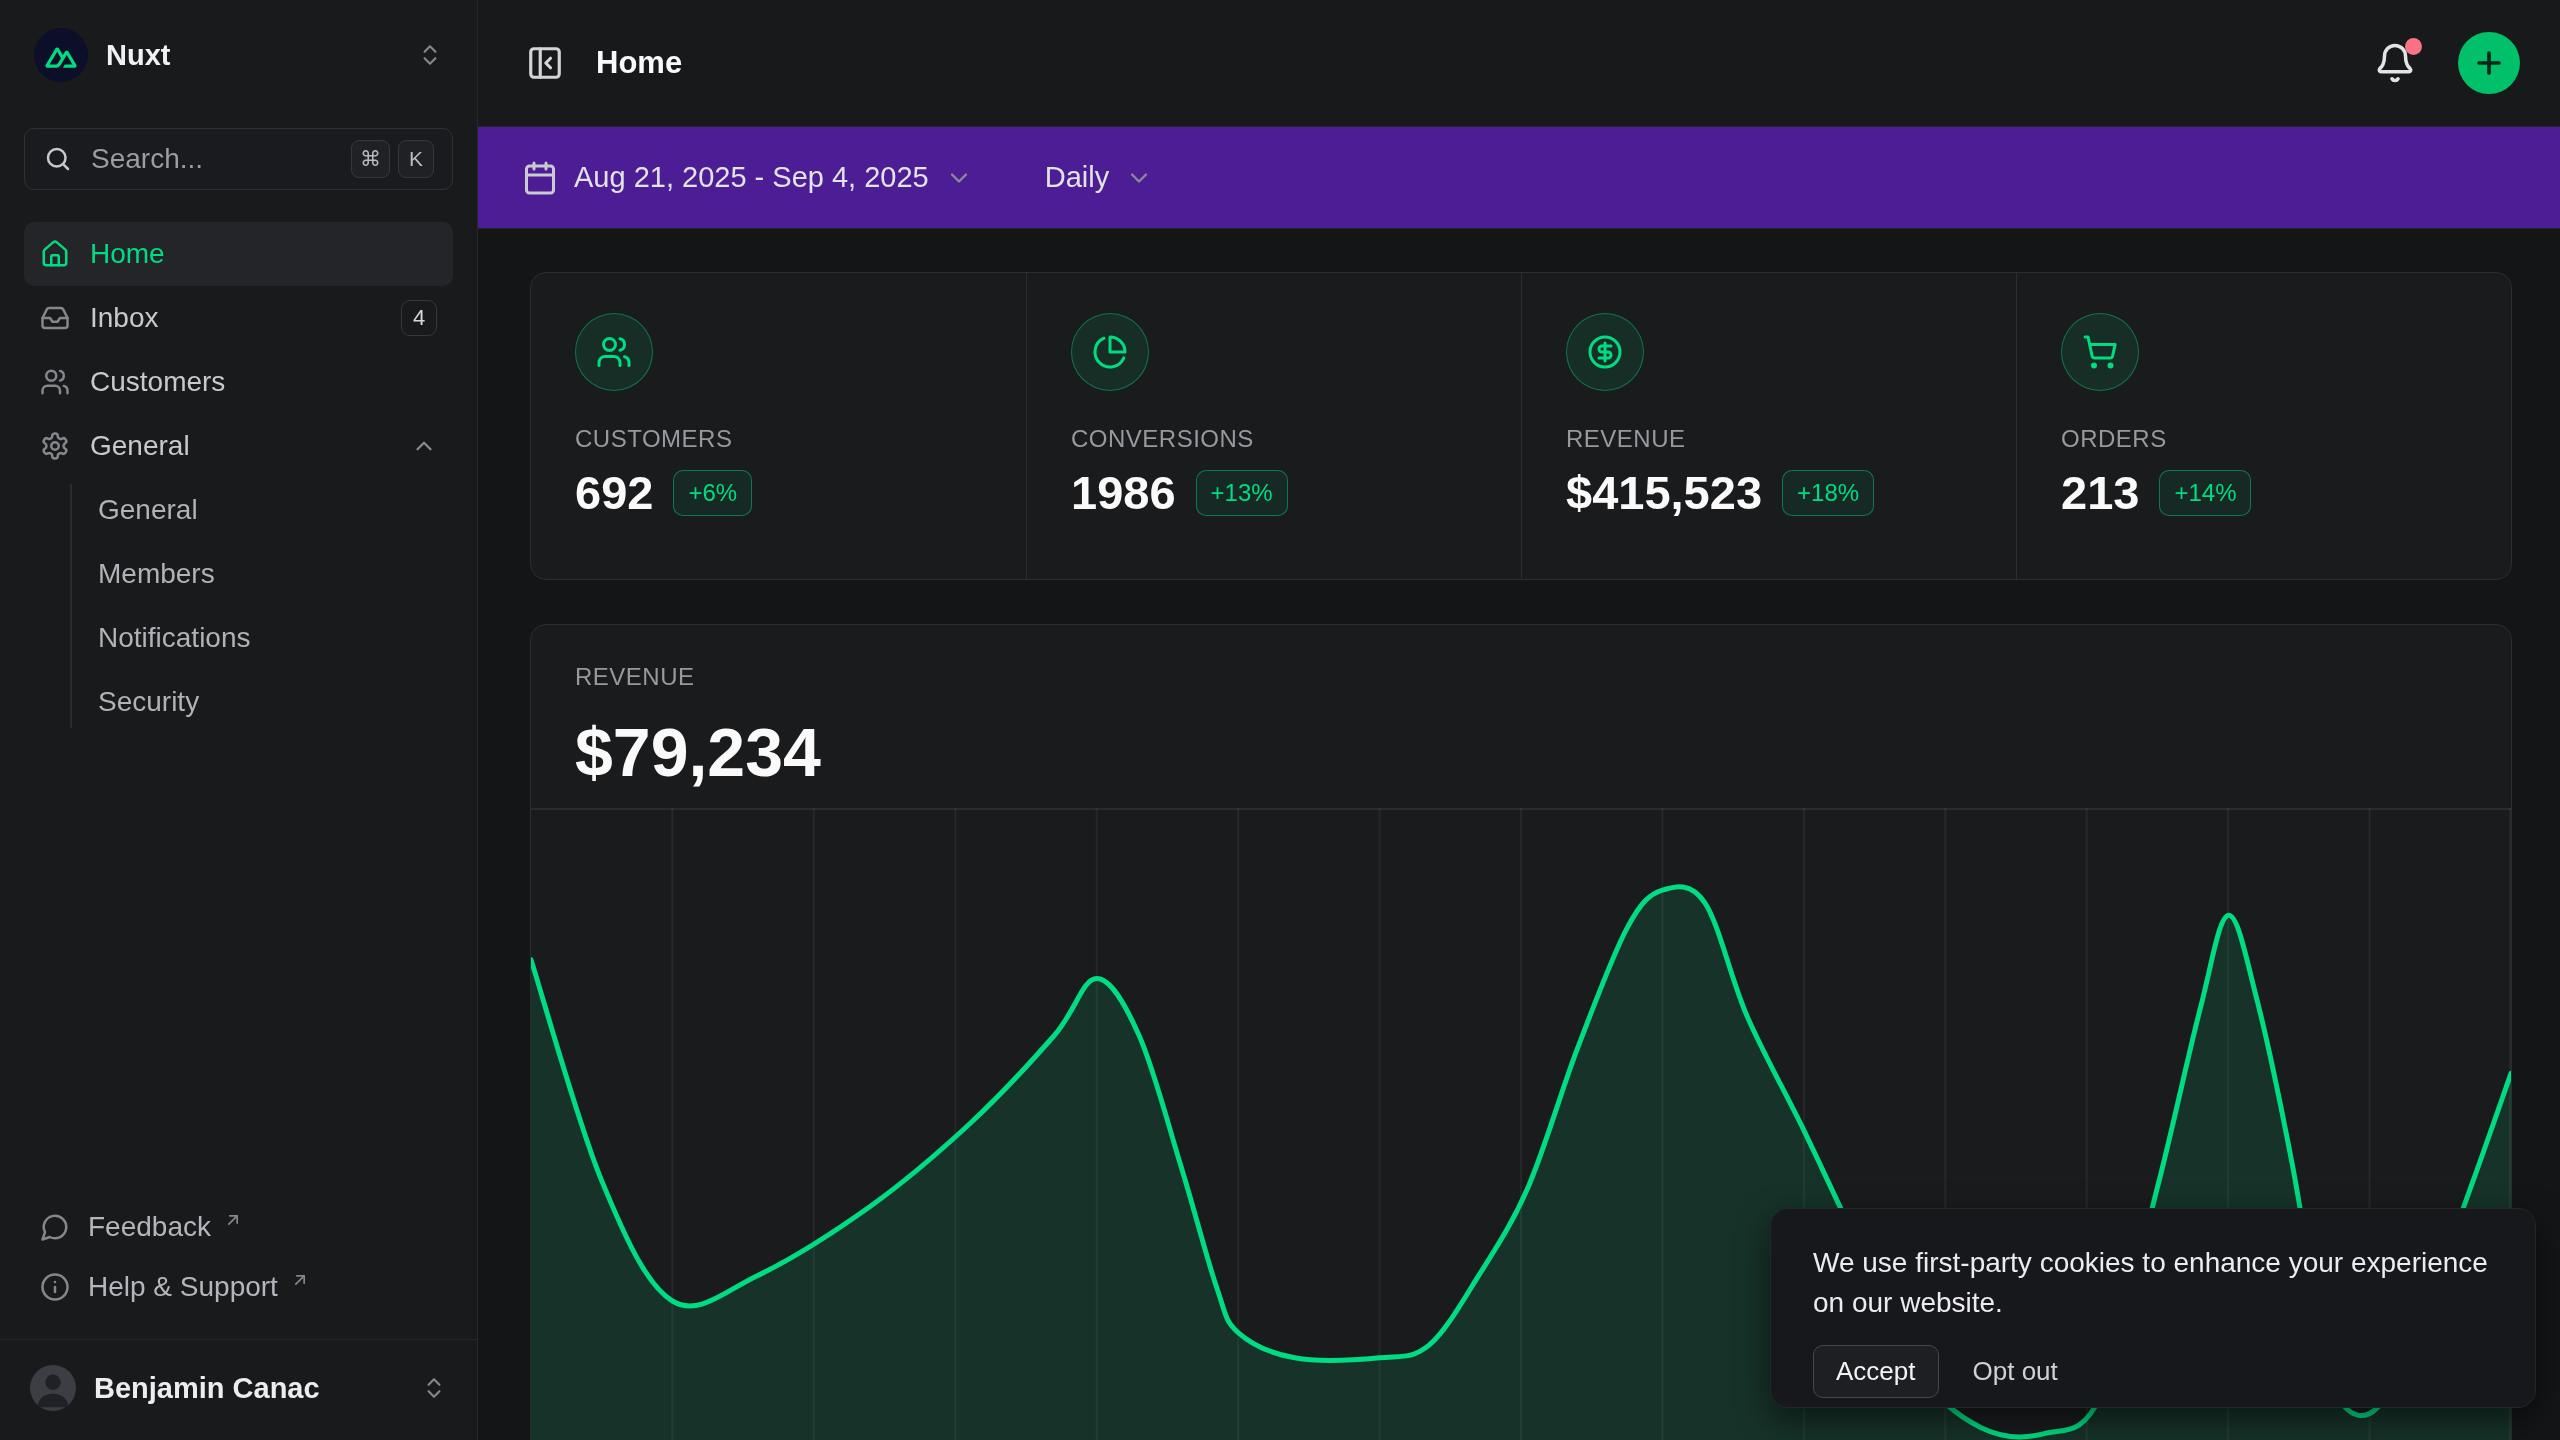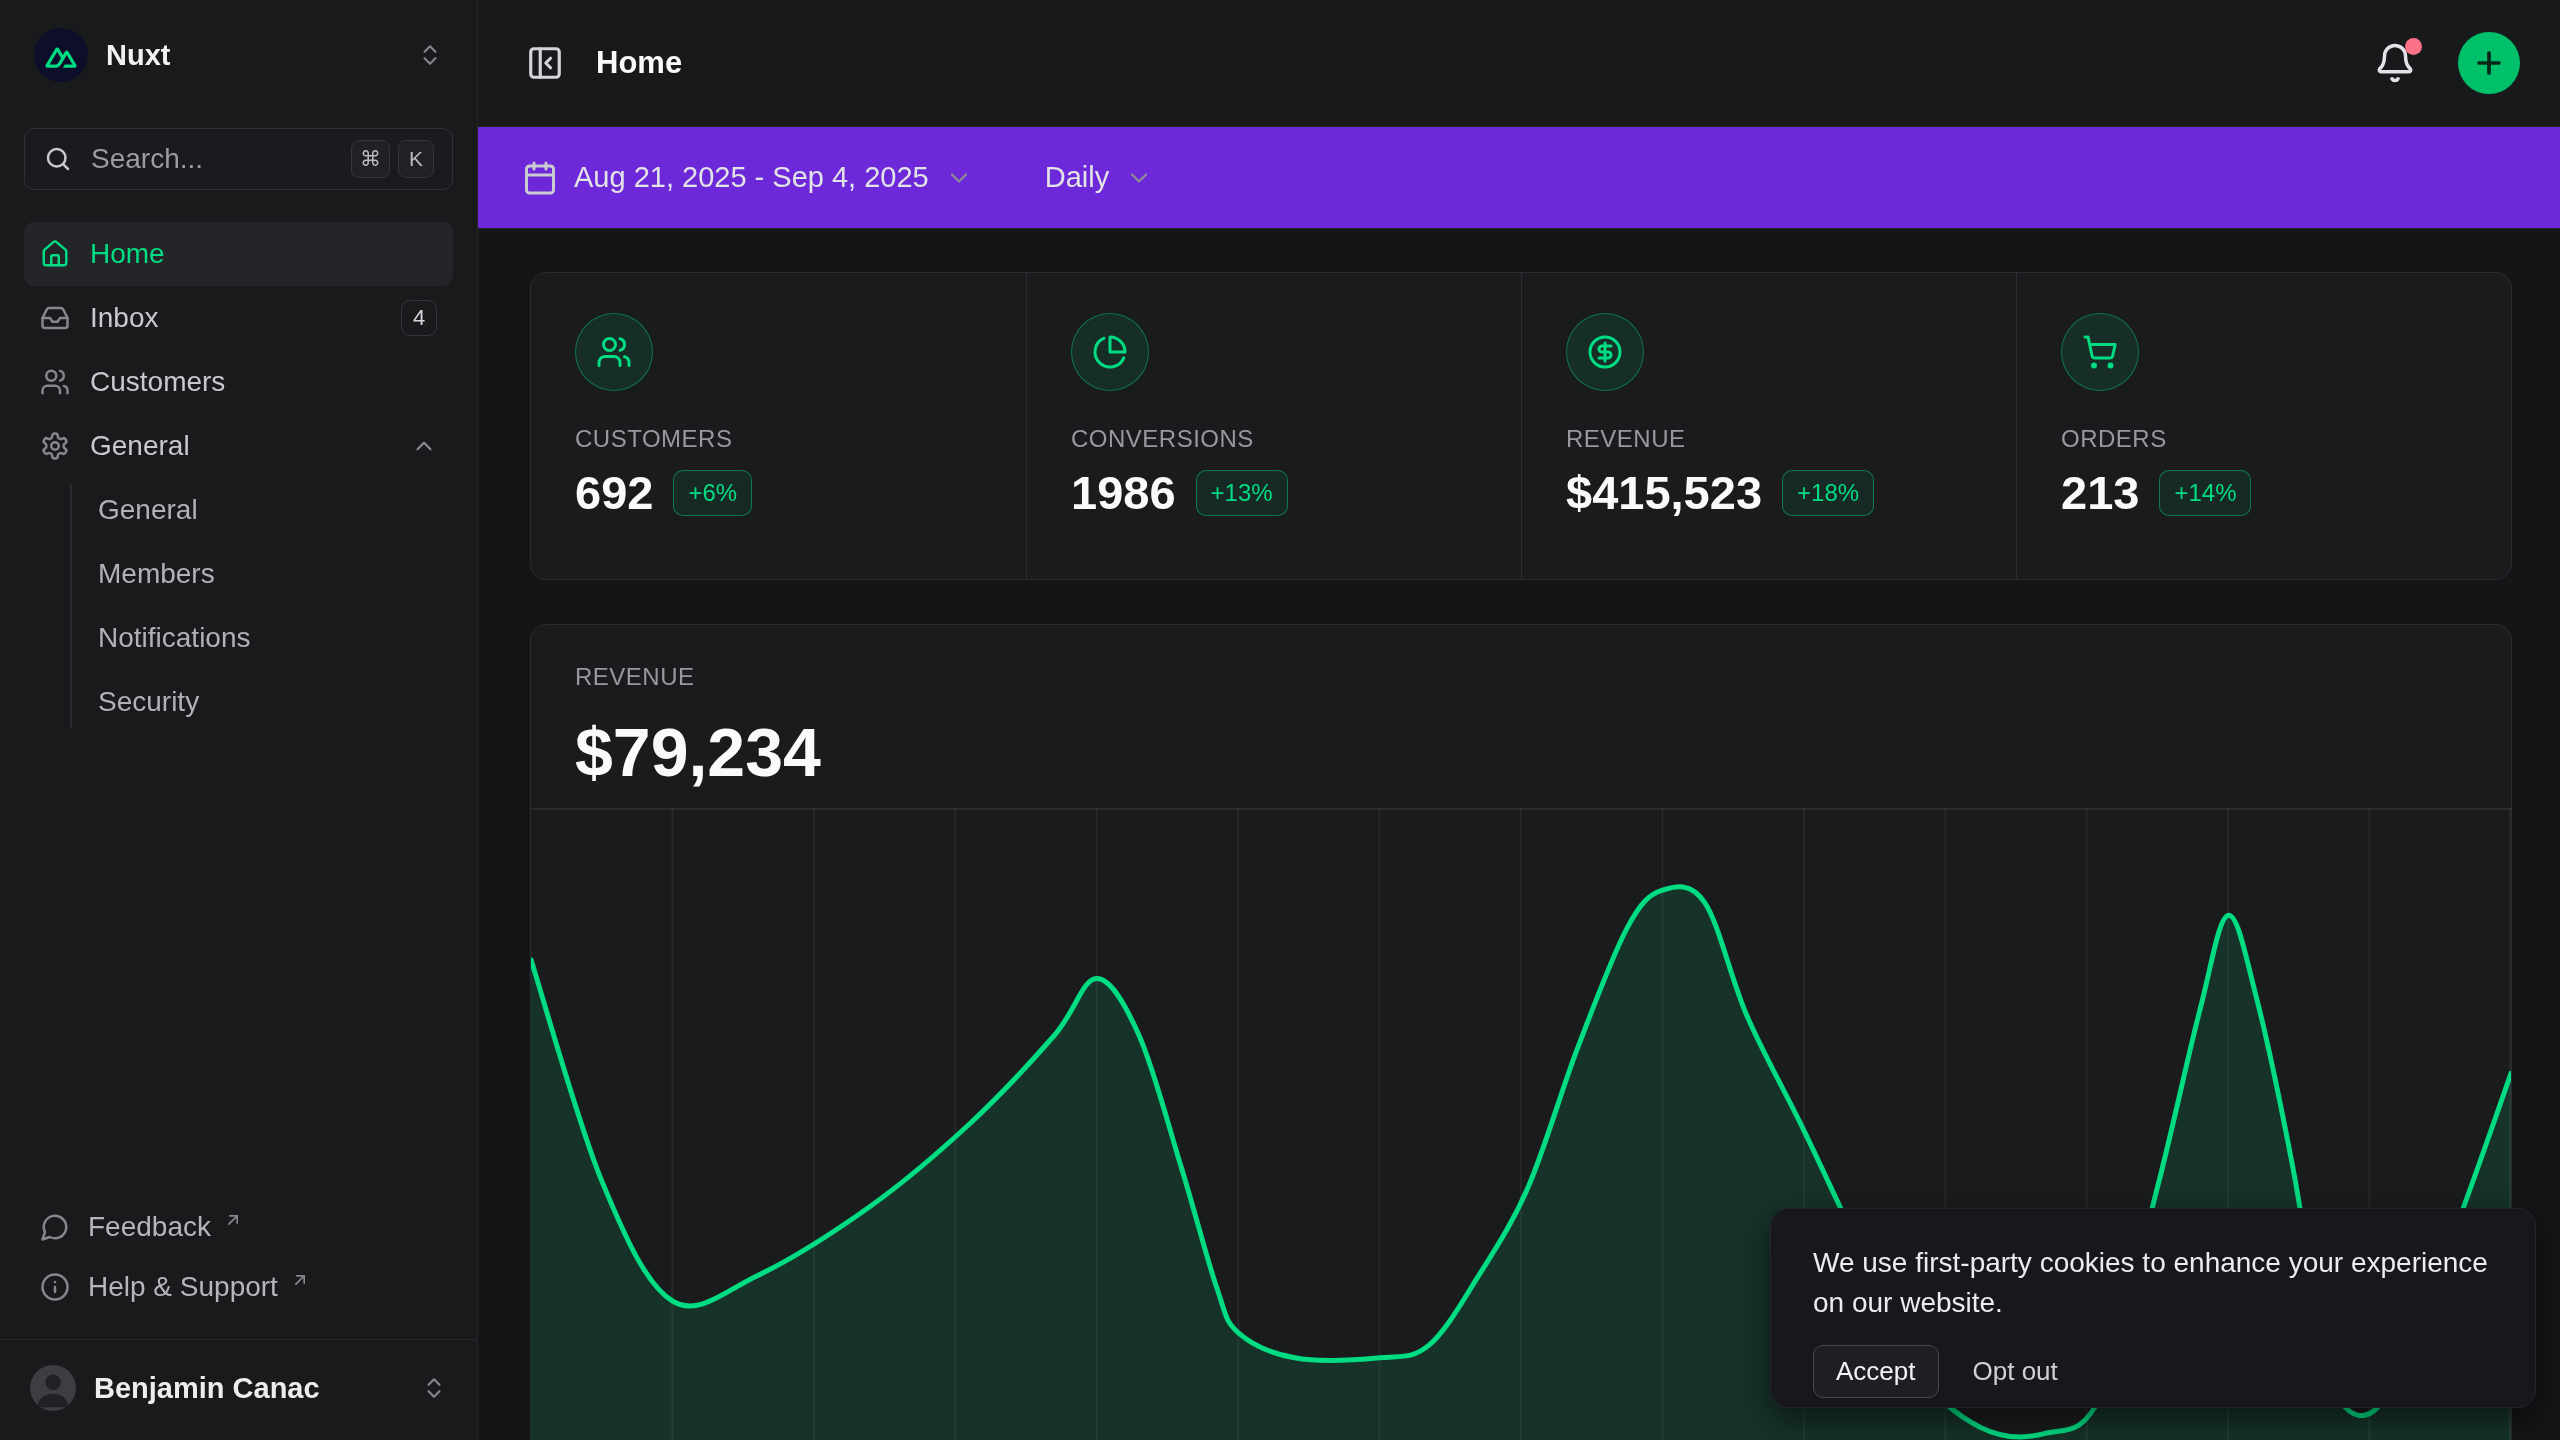--- a/index.html
+++ b/index.html
@@ -97,21 +97,21 @@
     position:absolute; top:4px; right:2px; width:17px; height:17px;
     border-radius:50%; background:#fb7185;
   }
   .plus-btn {
     width:62px; height:62px; border-radius:50%; border:none; cursor:pointer;
     background:#00c16a; color:#06261a; display:flex; align-items:center; justify-content:center;
     margin-left:10px;
   }
 
   .filterbar {
-    height:102px; background:#6d28d9; border-bottom:1px solid #232428;
+    height:102px; background:#4c1d95; border-bottom:1px solid #232428;
     display:flex; align-items:center; padding:0 44px; gap:16px;
   }
   .picker { display:flex; align-items:center; gap:16px; cursor:pointer; background:none; border:none; }
   .picker .cal { color:#c9cbd0; }
   .picker .txt { font-size:29px; font-weight:500; color:#e2e3e6; }
   .chev { color:#8a8c92; }
   .daily { margin-left:56px; }
 
   .content { flex:1; padding:43px 48px 0 52px; overflow:hidden; }
 

